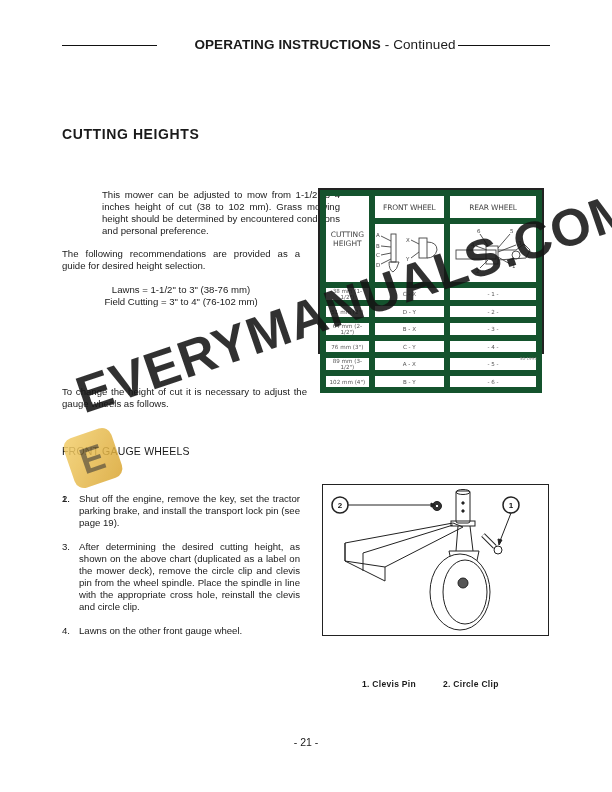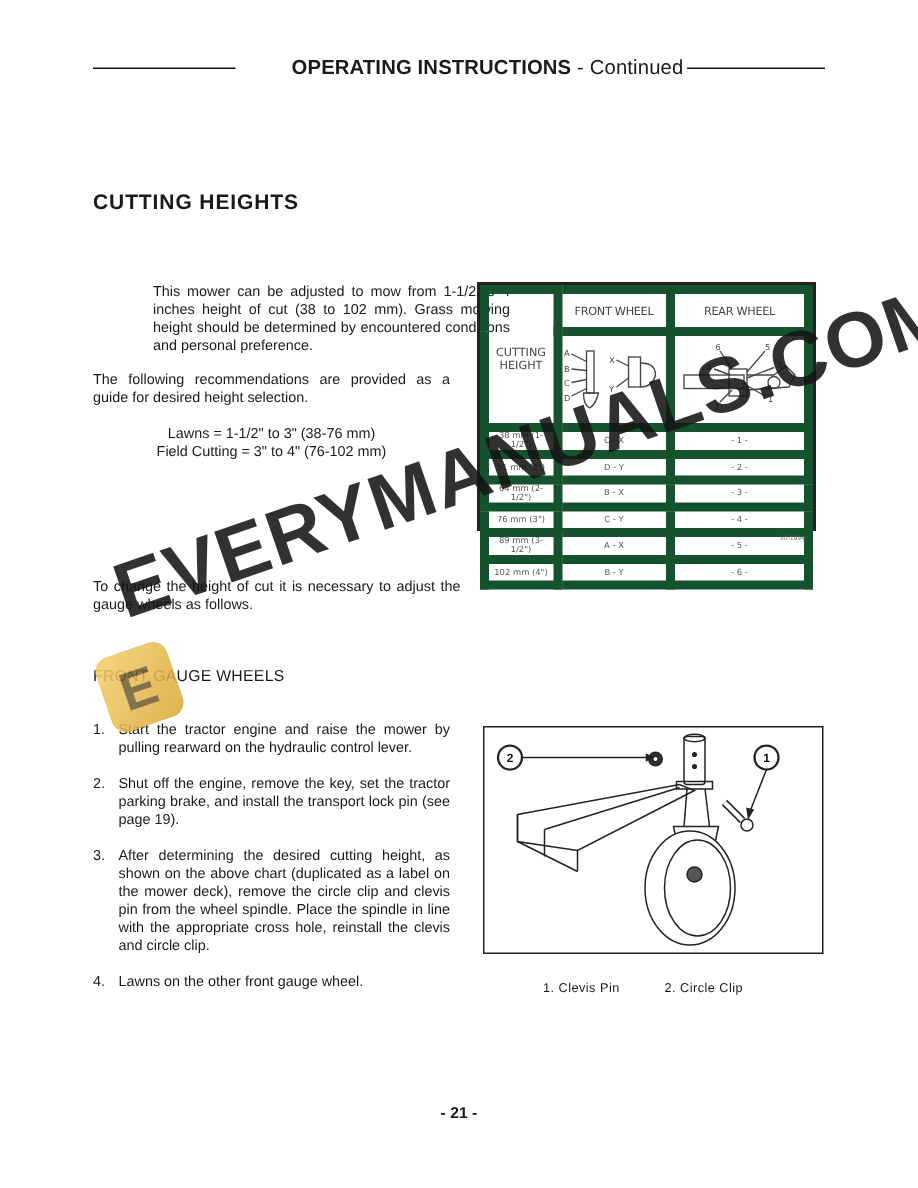--- a/index.html
+++ b/index.html
@@ -22,23 +22,23 @@
   .chart { position: absolute; left: 318px; top: 188px; width: 226px; height: 166px; border: 2px solid #222; box-sizing: border-box; }
   .chart table { border-collapse: collapse; width: 100%; height: 100%; }
   .chart td, .chart th { border: 6px solid #14532d; font-family: "DejaVu Sans", sans-serif; font-weight: normal; color: #444; text-align: center; padding: 0; }
   .chart th { font-size: 7.5px; height: 22px; letter-spacing: -0.2px; }
   .chart td.row { font-size: 5.6px; height: 11px; color: #555; }
   .chart td.label { font-size: 7.5px; line-height: 9px; }
   .fig-code { position: absolute; left: 520px; top: 356px; font-size: 4px; color: #777; font-family: "DejaVu Sans", sans-serif; }
 
   
   .figure { position: absolute; left: 322px; top: 484px; width: 227px; height: 152px; border: 1.5px solid #222; box-sizing: border-box; }
-  .legend { position: absolute; top: 653px; font-size: 8.5px; font-weight: normal; letter-spacing: 0.3px; }
-
-  .page-num { position: absolute; top: 736px; left: 0; width: 612px; text-align: center; font-size: 10.5px; font-weight: bold; }
+  .legend { position: absolute; top: 679px; font-size: 8.5px; font-weight: bold; letter-spacing: 0.3px; }
+
+  .page-num { position: absolute; top: 736px; left: 0; width: 612px; text-align: center; font-size: 10.5px; font-weight: normal; }
 
   
   .watermark { position: absolute; left: 88px; top: 365px; font-family: "Liberation Sans", sans-serif; font-weight: bold;
                font-size: 52px; color: rgba(20,20,20,0.88); transform: rotate(-19deg); transform-origin: left bottom;
                letter-spacing: 1px; white-space: nowrap; pointer-events: none; }
   .wm-logo { position: absolute; left: 68px; top: 432px; width: 50px; height: 52px; border-radius: 10px;
              background: linear-gradient(135deg, #f3cf6c, #d9a531); transform: rotate(-19deg); opacity: 0.85; }
   .wm-logo span { position: absolute; left: 12px; top: 6px; font-size: 36px; font-weight: bold; color: rgba(60,50,30,0.7); font-family: "Liberation Sans", sans-serif; }
 </style>
 </head>
@@ -149,21 +149,21 @@
     </table>
 </div>
 <div class="fig-code">50-1994</div>
 
 <div class="abs body-text" style="left:62px;top:386px;width:245px;">To change the height of cut it is necessary to adjust the gauge wheels as follows.</div>
 
 <div class="abs plain-heading" style="left:62px;top:445px;">FRONT GAUGE WHEELS</div>
 
 <div class="abs" style="left:62px;top:481px;width:238px;">
   <ol class="steps">
-    <li><span class="num">1.</span><span>Start the tractor engine and raise the mower by pulling rearward on the hydraulic control lever.</span></li>
+    <li><span class="num">1.</span></li>
     <li><span class="num">2.</span><span>Shut off the engine, remove the key, set the tractor parking brake, and install the transport lock pin (see page 19).</span></li>
     <li><span class="num">3.</span><span>After determining the desired cutting height, as shown on the above chart (duplicated as a label on the mower deck), remove the circle clip and clevis pin from the wheel spindle.  Place the spindle in line with the appropriate cross hole, reinstall the clevis and circle clip.</span></li>
     <li><span class="num">4.</span><span>Lawns on the other front gauge wheel.</span></li>
   </ol>
 </div>
 
 <div class="figure">
   <svg width="224" height="149" viewBox="0 0 224 149">
     <g stroke="#222" fill="none" stroke-width="1">
 

